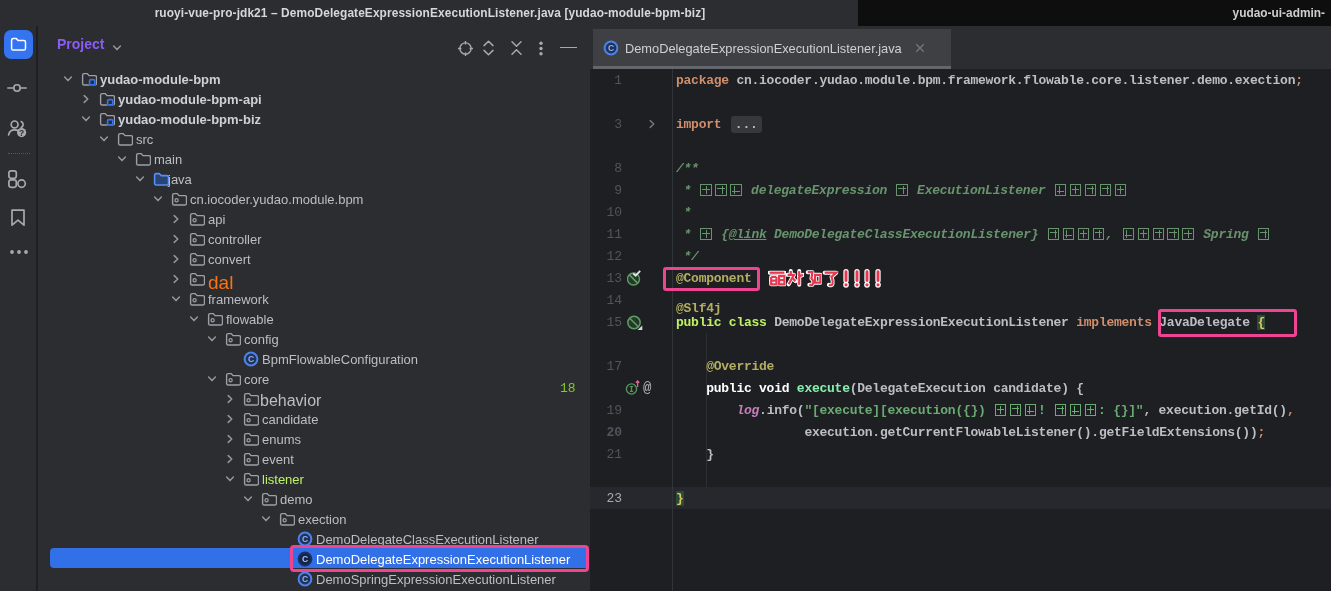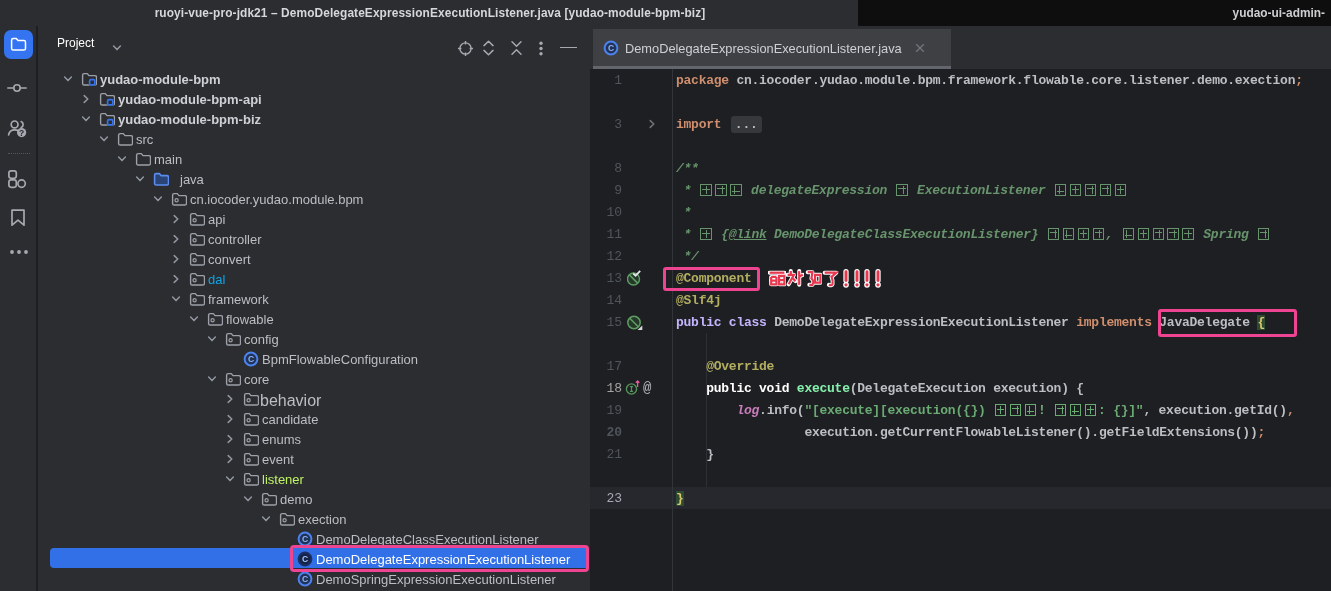--- a/index.html
+++ b/index.html
@@ -37,21 +37,21 @@
   </svg>
 <svg style="position:absolute;left:10px;top:209px" width="17" height="18" viewBox="0 0 17 18">
     <path d="M2 1.2h12v15l-6-5-6 5z" fill="none" stroke="#a6a9af" stroke-width="1.7" stroke-linejoin="round"></path>
   </svg>
 <svg style="position:absolute;left:9px;top:248px" width="21" height="8" viewBox="0 0 21 8">
     <circle cx="3" cy="4" r="1.9" fill="#a6a9af"></circle>
     <circle cx="10" cy="4" r="1.9" fill="#a6a9af"></circle>
     <circle cx="17" cy="4" r="1.9" fill="#a6a9af"></circle>
   </svg>
 <div class="abs" style="left:38px;top:26px;width:552px;height:565px;background:#2b2d30"></div>
-<div class="abs" style="left:57px;top:36px;color:#ffffff;font-size:12px;font-weight:normal">Project</div>
+<div class="abs" style="left:57px;top:36px;color:#8b5cf6;font-size:14px;font-weight:bold">Project</div>
 <svg style="position:absolute;left:112px;top:43px" width="10" height="10" viewBox="0 0 10 10">
     <path d="M1.6 3 5 6.6 8.4 3" fill="none" stroke="#9196a1" stroke-width="1.5" stroke-linecap="round" stroke-linejoin="round"></path>
   </svg>
 <svg style="position:absolute;left:458px;top:41px" width="15" height="15" viewBox="0 0 15 15">
     <circle cx="7.5" cy="7.5" r="5.6" fill="none" stroke="#a6a9af" stroke-width="1.4"></circle>
     <path d="M7.5 0v3.4M7.5 11.6V15M0 7.5h3.4M11.6 7.5H15" stroke="#a6a9af" stroke-width="1.4"></path>
   </svg>
 <svg style="position:absolute;left:481px;top:40px" width="15" height="16" viewBox="0 0 15 16">
     <path d="M3 5.6 7.5 1.2 12 5.6M3 10.4l4.5 4.4 4.5-4.4" fill="none" stroke="#a6a9af" stroke-width="1.5" stroke-linecap="round" stroke-linejoin="round"></path>
   </svg>
@@ -104,21 +104,21 @@
 <svg style="position:absolute;left:134.5px;top:151px" width="16" height="16" viewBox="0 0 16 16">
     <path d="M1.6 4.2c0-.9.7-1.6 1.6-1.6h3.1l1.7 2h5.9c.9 0 1.6.7 1.6 1.6v6.2c0 .9-.7 1.6-1.6 1.6H3.2c-.9 0-1.6-.7-1.6-1.6z" fill="none" stroke="#9da0a8" stroke-width="1.4" stroke-linejoin="round"></path>
   </svg>
 <div class="abs" style="left:154px;top:152px;font-size:13px;color:#bcbec4;white-space:pre">main</div>
 <svg style="position:absolute;left:135px;top:174px" width="10" height="10" viewBox="0 0 10 10">
     <path d="M1.6 3 5 6.6 8.4 3" fill="none" stroke="#9196a1" stroke-width="1.5" stroke-linecap="round" stroke-linejoin="round"></path>
   </svg>
 <svg style="position:absolute;left:152.5px;top:171px" width="16" height="16" viewBox="0 0 16 16">
     <path d="M1.6 4.2c0-.9.7-1.6 1.6-1.6h3.1l1.7 2h5.9c.9 0 1.6.7 1.6 1.6v6.2c0 .9-.7 1.6-1.6 1.6H3.2c-.9 0-1.6-.7-1.6-1.6z" fill="#2a4476" stroke="#5a8df2" stroke-width="1.6" stroke-linejoin="round"></path>
   </svg>
-<div class="abs" style="left:180px;top:172px;font-size:13px;color:#bcbec4;white-space:pre">java</div>
+<div class="abs" style="left:168px;top:172px;font-size:13px;color:#bcbec4;white-space:pre">java</div>
 <svg style="position:absolute;left:153px;top:194px" width="10" height="10" viewBox="0 0 10 10">
     <path d="M1.6 3 5 6.6 8.4 3" fill="none" stroke="#9196a1" stroke-width="1.5" stroke-linecap="round" stroke-linejoin="round"></path>
   </svg>
 <svg style="position:absolute;left:170.5px;top:191px" width="16" height="16" viewBox="0 0 16 16">
     <path d="M1.6 4.2c0-.9.7-1.6 1.6-1.6h3.1l1.7 2h5.9c.9 0 1.6.7 1.6 1.6v6.2c0 .9-.7 1.6-1.6 1.6H3.2c-.9 0-1.6-.7-1.6-1.6z" fill="none" stroke="#9da0a8" stroke-width="1.4" stroke-linejoin="round"></path>
     <circle cx="5.6" cy="9.3" r="1.6" fill="none" stroke="#9da0a8" stroke-width="1.2"></circle>
   </svg>
 <div class="abs" style="left:190px;top:192px;font-size:13px;color:#bcbec4;white-space:pre">cn.iocoder.yudao.module.bpm</div>
 <svg style="position:absolute;left:171px;top:214px" width="10" height="10" viewBox="0 0 10 10">
     <path d="M3.2 1.6 6.8 5 3.2 8.4" fill="none" stroke="#9196a1" stroke-width="1.5" stroke-linecap="round" stroke-linejoin="round"></path>
@@ -144,21 +144,21 @@
     <circle cx="5.6" cy="9.3" r="1.6" fill="none" stroke="#9da0a8" stroke-width="1.2"></circle>
   </svg>
 <div class="abs" style="left:208px;top:252px;font-size:13px;color:#bcbec4;white-space:pre">convert</div>
 <svg style="position:absolute;left:171px;top:274px" width="10" height="10" viewBox="0 0 10 10">
     <path d="M3.2 1.6 6.8 5 3.2 8.4" fill="none" stroke="#9196a1" stroke-width="1.5" stroke-linecap="round" stroke-linejoin="round"></path>
   </svg>
 <svg style="position:absolute;left:188.5px;top:271px" width="16" height="16" viewBox="0 0 16 16">
     <path d="M1.6 4.2c0-.9.7-1.6 1.6-1.6h3.1l1.7 2h5.9c.9 0 1.6.7 1.6 1.6v6.2c0 .9-.7 1.6-1.6 1.6H3.2c-.9 0-1.6-.7-1.6-1.6z" fill="none" stroke="#9da0a8" stroke-width="1.4" stroke-linejoin="round"></path>
     <circle cx="5.6" cy="9.3" r="1.6" fill="none" stroke="#9da0a8" stroke-width="1.2"></circle>
   </svg>
-<div class="abs" style="left:208px;top:272px;font-size:13px;color:#0ea5e9;white-space:pre">dal</div>
+<div class="abs" style="left:208px;top:272px;font-size:19px;color:#f97316;white-space:pre">dal</div>
 <svg style="position:absolute;left:171px;top:294px" width="10" height="10" viewBox="0 0 10 10">
     <path d="M1.6 3 5 6.6 8.4 3" fill="none" stroke="#9196a1" stroke-width="1.5" stroke-linecap="round" stroke-linejoin="round"></path>
   </svg>
 <svg style="position:absolute;left:188.5px;top:291px" width="16" height="16" viewBox="0 0 16 16">
     <path d="M1.6 4.2c0-.9.7-1.6 1.6-1.6h3.1l1.7 2h5.9c.9 0 1.6.7 1.6 1.6v6.2c0 .9-.7 1.6-1.6 1.6H3.2c-.9 0-1.6-.7-1.6-1.6z" fill="none" stroke="#9da0a8" stroke-width="1.4" stroke-linejoin="round"></path>
     <circle cx="5.6" cy="9.3" r="1.6" fill="none" stroke="#9da0a8" stroke-width="1.2"></circle>
   </svg>
 <div class="abs" style="left:208px;top:292px;font-size:13px;color:#bcbec4;white-space:pre">framework</div>
 <svg style="position:absolute;left:189px;top:314px" width="10" height="10" viewBox="0 0 10 10">
     <path d="M1.6 3 5 6.6 8.4 3" fill="none" stroke="#9196a1" stroke-width="1.5" stroke-linecap="round" stroke-linejoin="round"></path>
@@ -281,41 +281,41 @@
 <div class="abs mono" style="left:560px;top:117px;width:62px;text-align:right;color:#50545c;letter-spacing:0;font-weight:normal">3</div>
 <div class="abs mono" style="left:560px;top:161px;width:62px;text-align:right;color:#50545c;letter-spacing:0;font-weight:normal">8</div>
 <div class="abs mono" style="left:560px;top:183px;width:62px;text-align:right;color:#50545c;letter-spacing:0;font-weight:normal">9</div>
 <div class="abs mono" style="left:560px;top:205px;width:62px;text-align:right;color:#50545c;letter-spacing:0;font-weight:normal">10</div>
 <div class="abs mono" style="left:560px;top:227px;width:62px;text-align:right;color:#50545c;letter-spacing:0;font-weight:normal">11</div>
 <div class="abs mono" style="left:560px;top:249px;width:62px;text-align:right;color:#50545c;letter-spacing:0;font-weight:normal">12</div>
 <div class="abs mono" style="left:560px;top:271px;width:62px;text-align:right;color:#50545c;letter-spacing:0;font-weight:normal">13</div>
 <div class="abs mono" style="left:560px;top:293px;width:62px;text-align:right;color:#50545c;letter-spacing:0;font-weight:normal">14</div>
 <div class="abs mono" style="left:560px;top:315px;width:62px;text-align:right;color:#50545c;letter-spacing:0;font-weight:normal">15</div>
 <div class="abs mono" style="left:560px;top:359px;width:62px;text-align:right;color:#50545c;letter-spacing:0;font-weight:normal">17</div>
-<div class="abs mono" style="left:560px;top:381px;width:62px;text-align:right;color:#a3a3a3;letter-spacing:0;font-weight:normal">18</div>
+<div class="abs mono" style="left:560px;top:381px;width:62px;color:#84cc16;letter-spacing:0;font-weight:normal">18</div>
 <div class="abs mono" style="left:560px;top:403px;width:62px;text-align:right;color:#50545c;letter-spacing:0;font-weight:normal">19</div>
 <div class="abs mono" style="left:560px;top:425px;width:62px;text-align:right;color:#50545c;letter-spacing:0;font-weight:bold">20</div>
 <div class="abs mono" style="left:560px;top:447px;width:62px;text-align:right;color:#50545c;letter-spacing:0;font-weight:normal">21</div>
 <div class="abs mono" style="left:560px;top:491px;width:62px;text-align:right;color:#a6a9b0;letter-spacing:0;font-weight:normal">23</div>
 <div class="abs mono" style="left:676.0px;top:73px"><span style="color:#cf8e6d">package</span><span style="color:#bcbec4"> cn.iocoder.yudao.module.bpm.framework.flowable.core.listener.demo.exection</span><span style="color:#cf8e6d">;</span></div>
 <svg style="position:absolute;left:647px;top:119px" width="10" height="10" viewBox="0 0 10 10">
     <path d="M3.2 1.6 6.8 5 3.2 8.4" fill="none" stroke="#6f737a" stroke-width="1.5" stroke-linecap="round" stroke-linejoin="round"></path>
   </svg>
 <div class="abs mono" style="left:676.0px;top:117px"><span style="color:#cf8e6d">import</span> </div>
 <div class="abs mono" style="left:730.871px;top:116px;background:#36383c;border-radius:3px;padding:1px 4px;color:#bcbec4">...</div>
 <div class="abs mono" style="left:676.0px;top:161px"><span style="color:#67946c;font-style:italic">/**</span></div>
 <div class="abs mono" style="left:676.0px;top:183px"><span style="color:#67946c;font-style:italic"> * </span><i class="cj" style="color:#67946c"></i><i class="cj b" style="color:#67946c"></i><i class="cj c" style="color:#67946c"></i><span style="color:#67946c;font-style:italic"> delegateExpression </span><i class="cj b" style="color:#67946c"></i><span style="color:#67946c;font-style:italic"> ExecutionListener </span><i class="cj c" style="color:#67946c"></i><i class="cj" style="color:#67946c"></i><i class="cj b" style="color:#67946c"></i><i class="cj b" style="color:#67946c"></i><i class="cj" style="color:#67946c"></i></div>
 <div class="abs mono" style="left:676.0px;top:205px"><span style="color:#67946c;font-style:italic"> *</span></div>
 <div class="abs mono" style="left:676.0px;top:227px"><span style="color:#67946c;font-style:italic"> * </span><i class="cj" style="color:#67946c"></i><span style="color:#67946c;font-style:italic"> {</span><span style="color:#67946c;font-style:italic;font-weight:bold;text-decoration:underline">@link</span><span style="color:#67946c;font-style:italic;font-weight:bold"> DemoDelegateClassExecutionListener</span><span style="color:#67946c;font-style:italic">} </span><i class="cj b" style="color:#67946c"></i><i class="cj c" style="color:#67946c"></i><i class="cj" style="color:#67946c"></i><i class="cj b" style="color:#67946c"></i><span style="color:#67946c;font-style:italic">, </span><i class="cj c" style="color:#67946c"></i><i class="cj" style="color:#67946c"></i><i class="cj b" style="color:#67946c"></i><i class="cj b" style="color:#67946c"></i><i class="cj" style="color:#67946c"></i><span style="color:#67946c;font-style:italic"> Spring </span><i class="cj b" style="color:#67946c"></i></div>
 <div class="abs mono" style="left:676.0px;top:249px"><span style="color:#67946c;font-style:italic"> */</span></div>
 <div class="abs mono" style="left:676.0px;top:271px"><span style="color:#b3ae60">@Component</span></div>
-<div class="abs mono" style="left:676.0px;top:293px"><span style="color:#b3ae60">@Slf4j</span></div>
-<div class="abs mono" style="left:676.0px;top:315px"><span style="color:#c4b5fd">public class</span><span style="color:#bcbec4"> DemoDelegateExpressionExecutionListener </span><span style="color:#cf8e6d">implements</span><span style="color:#bcbec4"> JavaDelegate </span><span style="color:#d9c76a;background:#2d4a32">{</span></div>
+<div class="abs mono" style="left:676.0px;top:301px"><span style="color:#b3ae60">@Slf4j</span></div>
+<div class="abs mono" style="left:676.0px;top:315px"><span style="color:#bef264">public class</span><span style="color:#bcbec4"> DemoDelegateExpressionExecutionListener </span><span style="color:#cf8e6d">implements</span><span style="color:#bcbec4"> JavaDelegate </span><span style="color:#d9c76a;background:#2d4a32">{</span></div>
 <div class="abs mono" style="left:706.212px;top:359px"><span style="color:#b3ae60">@Override</span></div>
-<div class="abs mono" style="left:706.212px;top:381px"><span style="color:#ffffff">public void</span> <span style="color:#86efac">execute</span><span style="color:#bcbec4">(DelegateExecution execution) {</span></div>
+<div class="abs mono" style="left:706.212px;top:381px"><span style="color:#ffffff">public void</span> <span style="color:#86efac">execute</span><span style="color:#bcbec4">(DelegateExecution candidate) {</span></div>
 <div class="abs mono" style="left:736.424px;top:403px"><span style="color:#c77dbb;font-style:italic">log</span><span style="color:#bcbec4">.info(</span><span style="color:#6aab73">"[execute][execution({}) </span><i class="cj" style="color:#6aab73"></i><i class="cj b" style="color:#6aab73"></i><i class="cj c" style="color:#6aab73"></i><span style="color:#6aab73">! </span><i class="cj b" style="color:#6aab73"></i><i class="cj c" style="color:#6aab73"></i><i class="cj" style="color:#6aab73"></i><span style="color:#6aab73">: {}]"</span><span style="color:#bcbec4">, execution.getId()</span><span style="color:#cf8e6d">,</span></div>
 <div class="abs mono" style="left:804.4010000000001px;top:425px"><span style="color:#bcbec4">execution.getCurrentFlowableListener().getFieldExtensions())</span><span style="color:#cf8e6d">;</span></div>
 <div class="abs mono" style="left:706.212px;top:447px"><span style="color:#bcbec4">}</span></div>
 <div class="abs mono" style="left:676.0px;top:491px"><span style="color:#d9c76a;background:#2d4a32">}</span></div>
 <svg style="position:absolute;left:627px;top:269px" width="16" height="17" viewBox="0 0 16 17">
     <circle cx="6.5" cy="10" r="6" fill="#26382a" stroke="#5f9e63" stroke-width="1.4"></circle>
     <path d="M2.4 5.9 10.6 14.1" stroke="#5f9e63" stroke-width="1.5"></path>
     <path d="M6.2 4.5l2.4 2.2 4.6-4.8" fill="none" stroke="#e2e4e7" stroke-width="1.8"></path>
   </svg>
 <svg style="position:absolute;left:627px;top:313px" width="16" height="17" viewBox="0 0 16 17">

